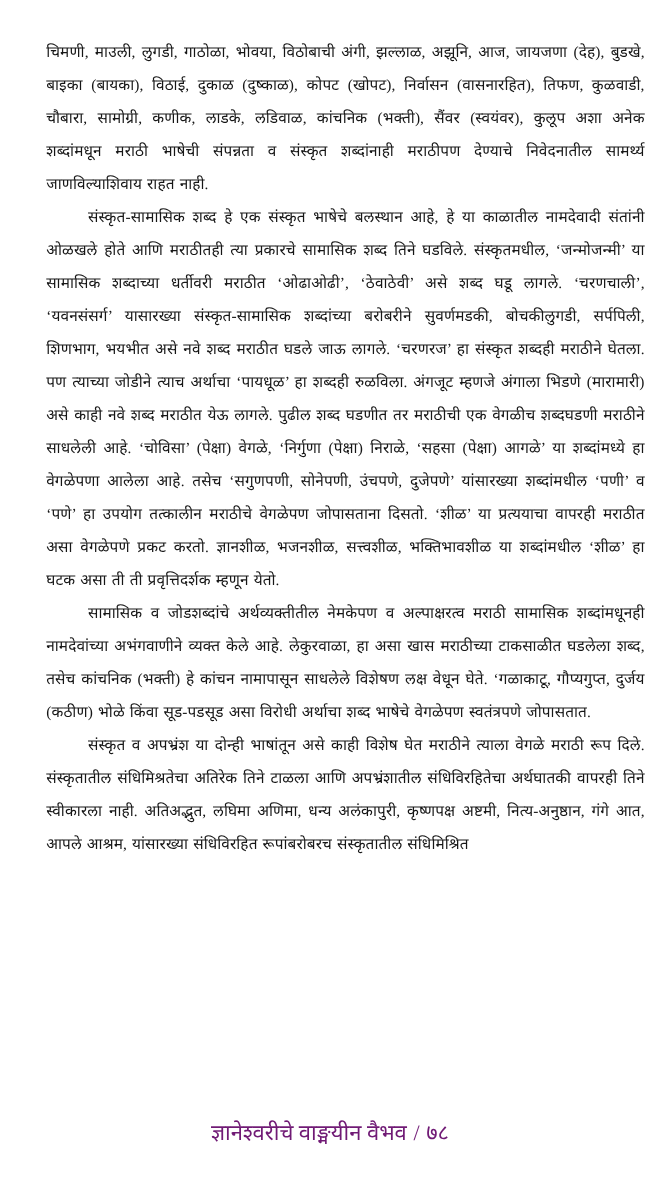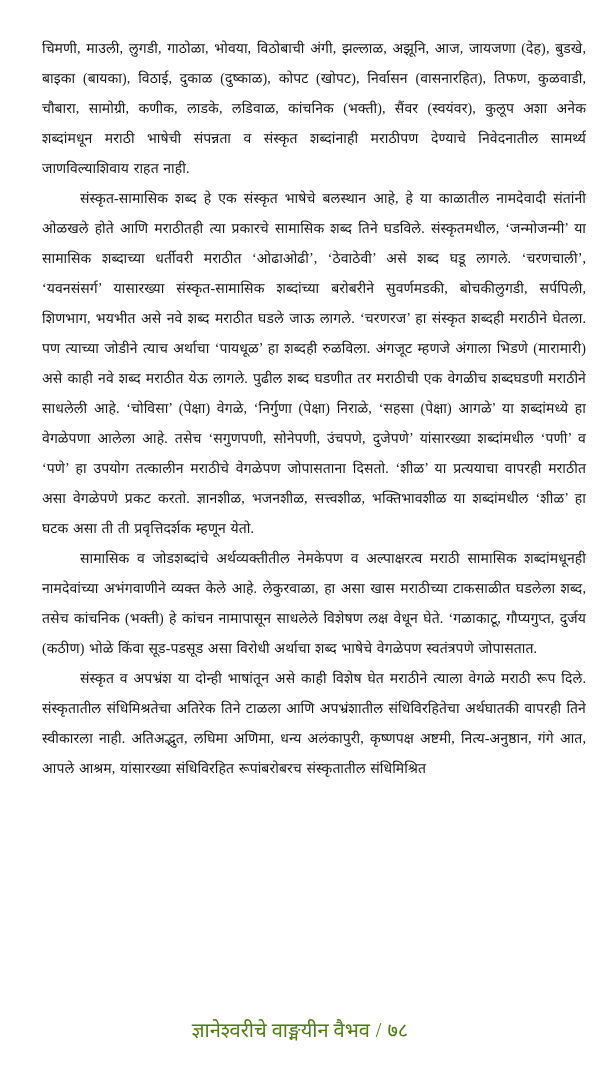--- a/index.html
+++ b/index.html
@@ -33,21 +33,21 @@
     text-indent: 38px;
   }
   .footer {
     position: absolute;
     left: 0;
     top: 1016px;
     width: 600px;
     text-align: center;
     font-size: 20px;
     line-height: 28px;
-    color: #4d7c0f;
+    color: #701a75;
   }
   .footer span { display: inline; }
   .footer .sep { padding: 0 6px; }
 </style>
 </head>
 <body>
 
 <div class="page">
   <div class="body-text">
     <p class="para">चिमणी, माउली, लुगडी, गाठोळा, भोवया, विठोबाची अंगी, झल्लाळ, अझूनि, आज, जायजणा (देह), बुडखे, बाइका (बायका), विठाई, दुकाळ (दुष्काळ), कोपट (खोपट), निर्वासन (वासनारहित), तिफण, कुळवाडी, चौबारा, सामोग्री, कणीक, लाडके, लडिवाळ, कांचनिक (भक्ती), सैंवर (स्वयंवर), कुलूप अशा अनेक शब्दांमधून मराठी भाषेची संपन्नता व संस्कृत शब्दांनाही मराठीपण देण्याचे निवेदनातील सामर्थ्य जाणविल्याशिवाय राहत नाही.</p>

